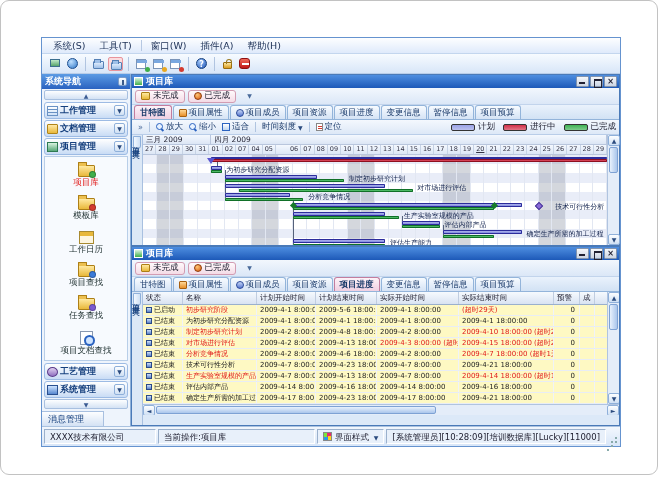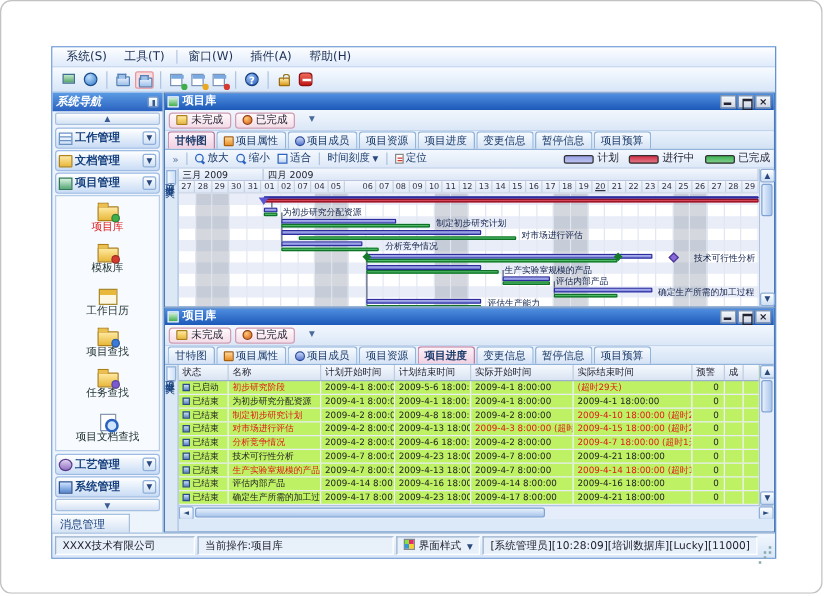--- a/index.html
+++ b/index.html
@@ -31,21 +31,21 @@
   .ic-lock .ig:before{content:"";position:absolute;left:1.5px;top:-4px;width:4px;height:4px;border:1.5px solid #9a7a20;border-bottom:none;border-radius:4px 4px 0 0;}
   .ic-stop .ig{left:2px;top:1px;width:11px;height:11px;border-radius:3px;background:linear-gradient(#f06a5a,#c01818);border:1px solid #8e0f0f;}
   .ic-stop .ig:before{content:"";position:absolute;left:2px;top:4.5px;width:7px;height:2px;background:#fff;}
 
   
   .content{flex:1;display:flex;min-height:0;}
 
   
   .sidebar{width:89px;background:#eef4fc;border-right:1px solid #8fb1d9;display:flex;flex-direction:column;}
   .sb-head{height:15px;background:linear-gradient(#5b9be4,#2a62c0);color:#fff;font-size:9px;font-weight:bold;display:flex;align-items:center;padding:0 3px;}
-  .sb-head .t{flex:1;font-style:italic;}
+  .sb-head .t{flex:1;}
   .sb-pin{width:9px;height:9px;background:linear-gradient(#fdfeff,#cfe0f4);border:1px solid #7c9cc8;border-radius:2px;position:relative;}
   .sb-pin:before{content:"";position:absolute;left:3px;top:2px;width:2px;height:5px;background:#3a5a8a;}
   .sb-up,.sb-down{height:10px;background:linear-gradient(#fdfeff,#d4e2f4);border:1px solid #a8c0e0;margin:1px 2px;border-radius:2px;text-align:center;font-size:6px;color:#3a5a92;line-height:9px;}
   .sb-group{height:17px;display:flex;align-items:center;background:linear-gradient(#ffffff,#c9dcf5);border:1px solid #9dbbe4;border-radius:3px;margin:1px 2px 0 2px;padding:0 2px;font-size:9px;font-weight:bold;color:#16407e;}
   .sb-group .lbl{flex:1;white-space:nowrap;overflow:hidden;}
   .sb-drop{width:11px;height:11px;background:linear-gradient(#fdfeff,#cfe0f4);border:1px solid #8fb0da;border-radius:2px;font-size:6px;color:#2a4a7e;text-align:center;line-height:10px;}
   .gico{width:11px;height:10px;margin-right:2px;position:relative;flex:none;}
   .gico-grid{background:linear-gradient(#fff,#cfe2f8);border:1px solid #6a92c4;}
   .gico-grid:before{content:"";position:absolute;left:0;top:2px;width:9px;height:1px;background:#6a92c4;box-shadow:0 3px 0 #6a92c4;}
   .gico-folder{background:linear-gradient(#ffe9a8,#e8b83a);border:1px solid #b08418;border-radius:1px;}
@@ -134,21 +134,21 @@
   .hscroll{height:11px;background:#e4edf9;border-top:1px solid #b0c4e0;display:flex;}
   .sbtn{flex:none;width:12px;height:11px;background:linear-gradient(#fdfeff,#cfe0f4);border:1px solid #8fb0da;border-radius:2px;font-size:6px;color:#2a4a7e;text-align:center;line-height:10px;}
   .strack{flex:1;position:relative;}
   .sthumbV{position:absolute;left:1px;right:1px;top:1px;height:26px;background:linear-gradient(90deg,#e8f1fc,#aac6ec);border:1px solid #7ea2d4;border-radius:2px;}
   .sthumbH{position:absolute;top:1px;bottom:1px;left:1px;width:62%;background:linear-gradient(#e8f1fc,#aac6ec);border:1px solid #7ea2d4;border-radius:2px;}
 
   
   .tmain{flex:1;display:flex;min-height:0;background:#fff;}
   .tblzone{flex:1;display:flex;flex-direction:column;min-width:0;overflow:hidden;}
   .tblscroll{flex:1;display:flex;min-height:0;}
-  .tbl{flex:1;overflow:hidden;position:relative;background:#bef264;}
+  .tbl{flex:1;overflow:hidden;position:relative;background:#fef9c3;}
   .thead{display:flex;height:13px;background:linear-gradient(#f6fafe,#d9e3f2);border-bottom:1px solid #9ab0cc;}
   .th{font-size:7.5px;color:#223;line-height:12px;padding-left:3px;border-right:1px solid #c0cde0;white-space:nowrap;overflow:hidden;flex:none;}
   .trow{display:flex;height:11px;border-bottom:1px solid #e8edf5;}
   .td{font-size:7px;color:#222;line-height:10px;padding-left:3px;white-space:nowrap;overflow:hidden;flex:none;border-right:1px solid #f0f3f8;}
   .td.red{color:#e01818;}
   .stico{display:inline-block;width:6px;height:6px;background:linear-gradient(#cfe0f8,#5880c8);border:1px solid #2a4a8a;margin-right:2px;vertical-align:-1px;}
   .winfill{flex:none;height:10px;background:#dce9f8;}
 
   
   .statusbar{height:20px;background:linear-gradient(#f2f7fd,#d8e6f8);border-top:1px solid #aac2e0;display:flex;align-items:center;padding:0 2px;font-size:8.5px;color:#223;}

